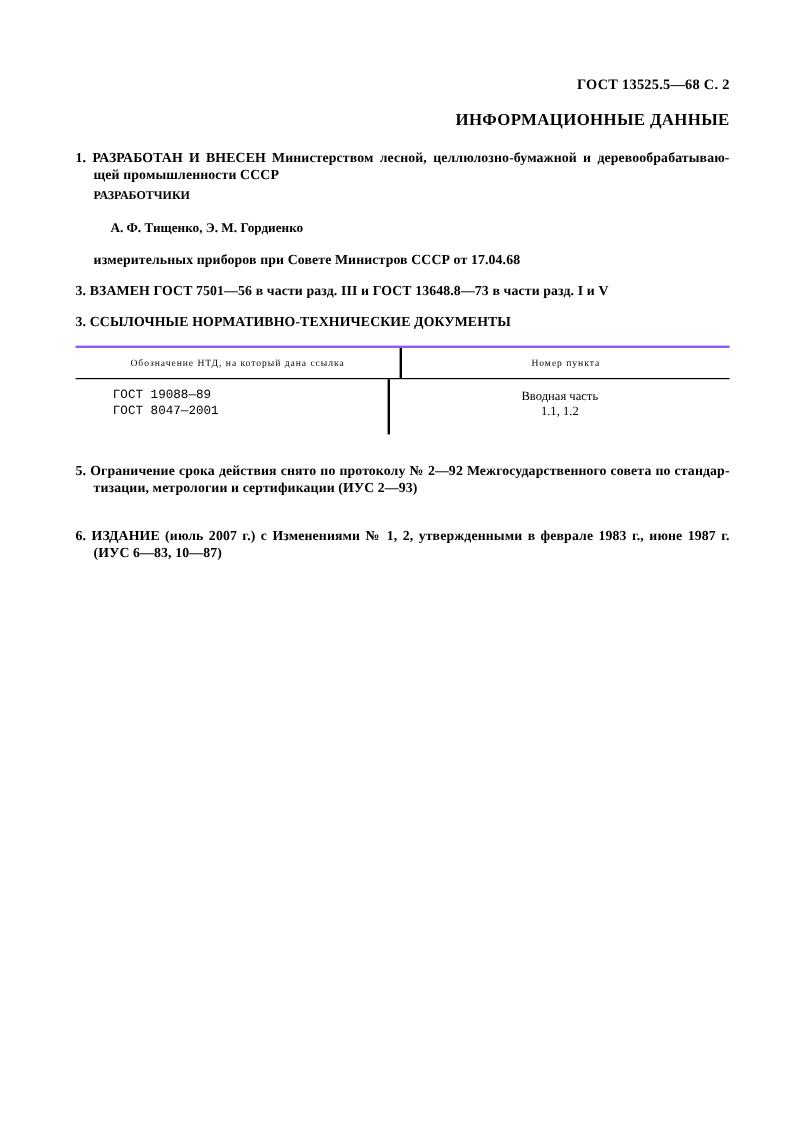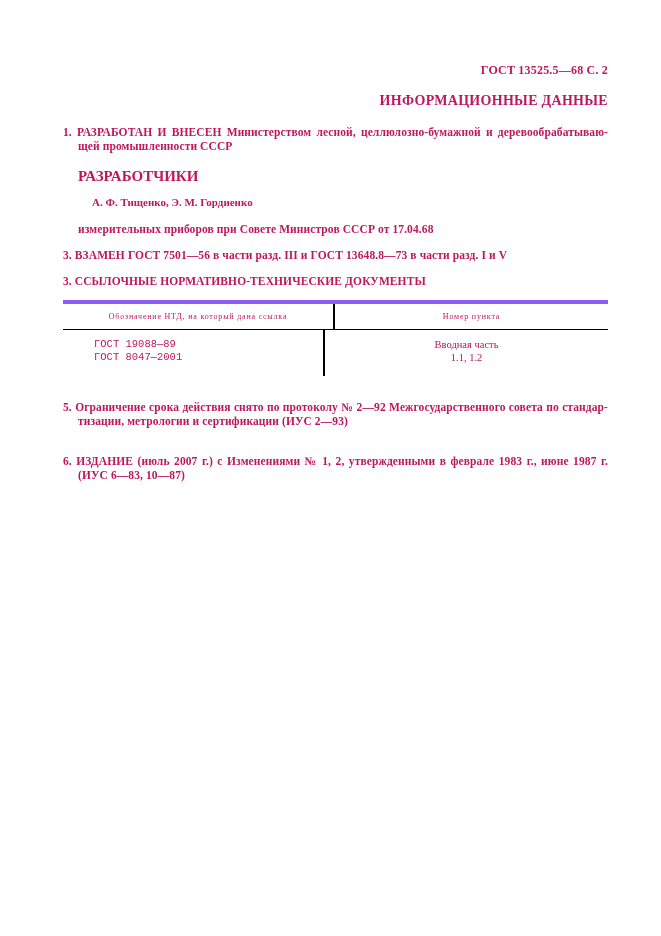--- a/index.html
+++ b/index.html
@@ -5,21 +5,21 @@
   html, body {
     margin: 0;
     padding: 0;
     background: #ffffff;
   }
   .page {
     position: relative;
     width: 661px;
     height: 804px;
     background: #ffffff;
-    color: #be185d;
+    color: #000000;
     font-family: "Liberation Serif", "DejaVu Serif", serif;
     overflow: hidden;
   }
   .content {
     position: absolute;
     left: 63px;
     top: 0;
     width: 545px;
   }
   .header-right {
@@ -47,42 +47,42 @@
   }
   .item .l1 {
     text-indent: -15px;
   }
   .stretch {
     text-align: justify;
     text-align-last: justify;
   }
   .mt-item1 { margin-top: 17px; }
   .dev-heading {
-    margin-top: 16px;
+    margin-top: 4px;
     margin-left: 15px;
     font-weight: bold;
-    font-size: 15px;
+    font-size: 10px;
     line-height: 14px;
   }
   .dev-names {
     margin-top: 12px;
     margin-left: 29px;
     font-weight: bold;
     font-size: 11px;
     line-height: 14px;
   }
   .mt-item2 { margin-top: 13px; }
   .mt-item3 { margin-top: 12px; }
   .mt-item4 { margin-top: 12px; }
   .mt-item5 { margin-top: 24px; }
   .mt-item6 { margin-top: 26px; }
 
   .ref-table {
     margin-top: 12px;
-    border-top: 4px solid #8b5cf6;
+    border-top: 2px solid #8b5cf6;
     font-weight: normal;
   }
   .ref-thead {
     display: flex;
     border-bottom: 1px solid #000;
   }
   .ref-th {
     font-size: 8px;
     letter-spacing: 0.8px;
     text-align: center;

